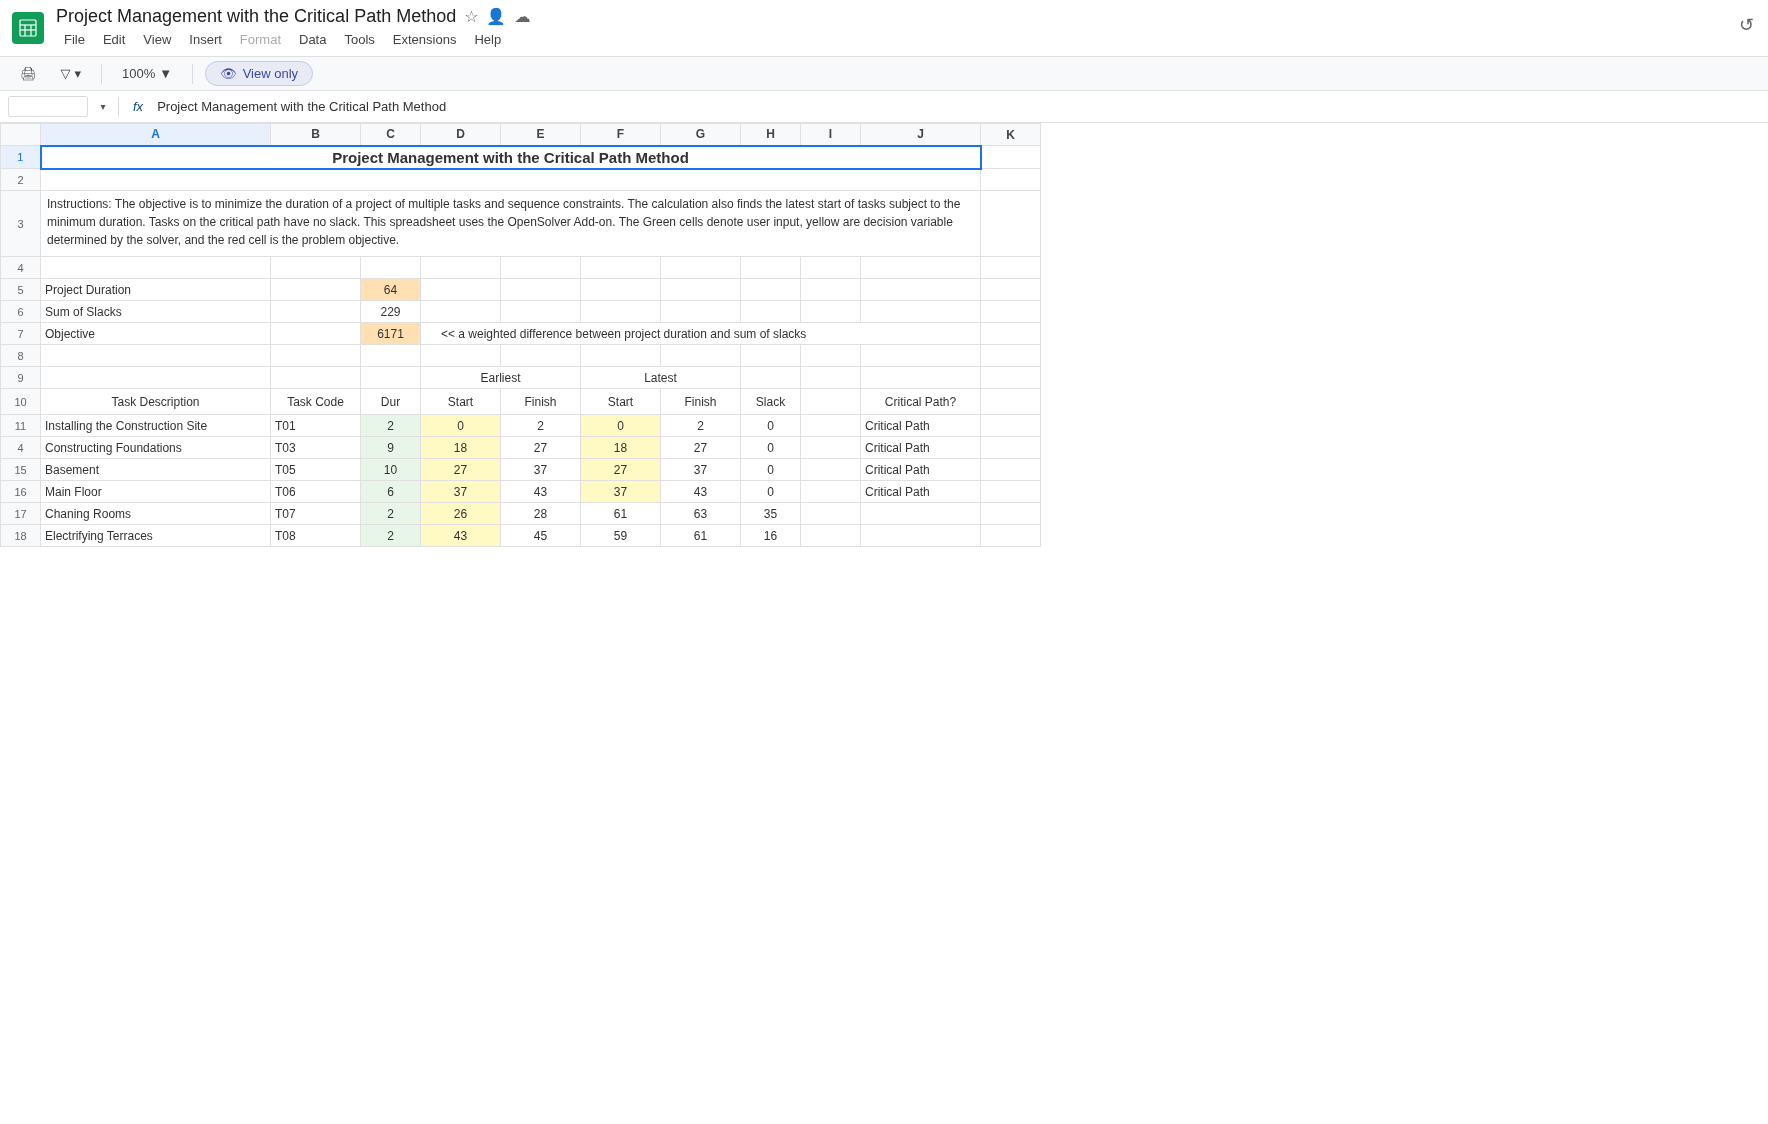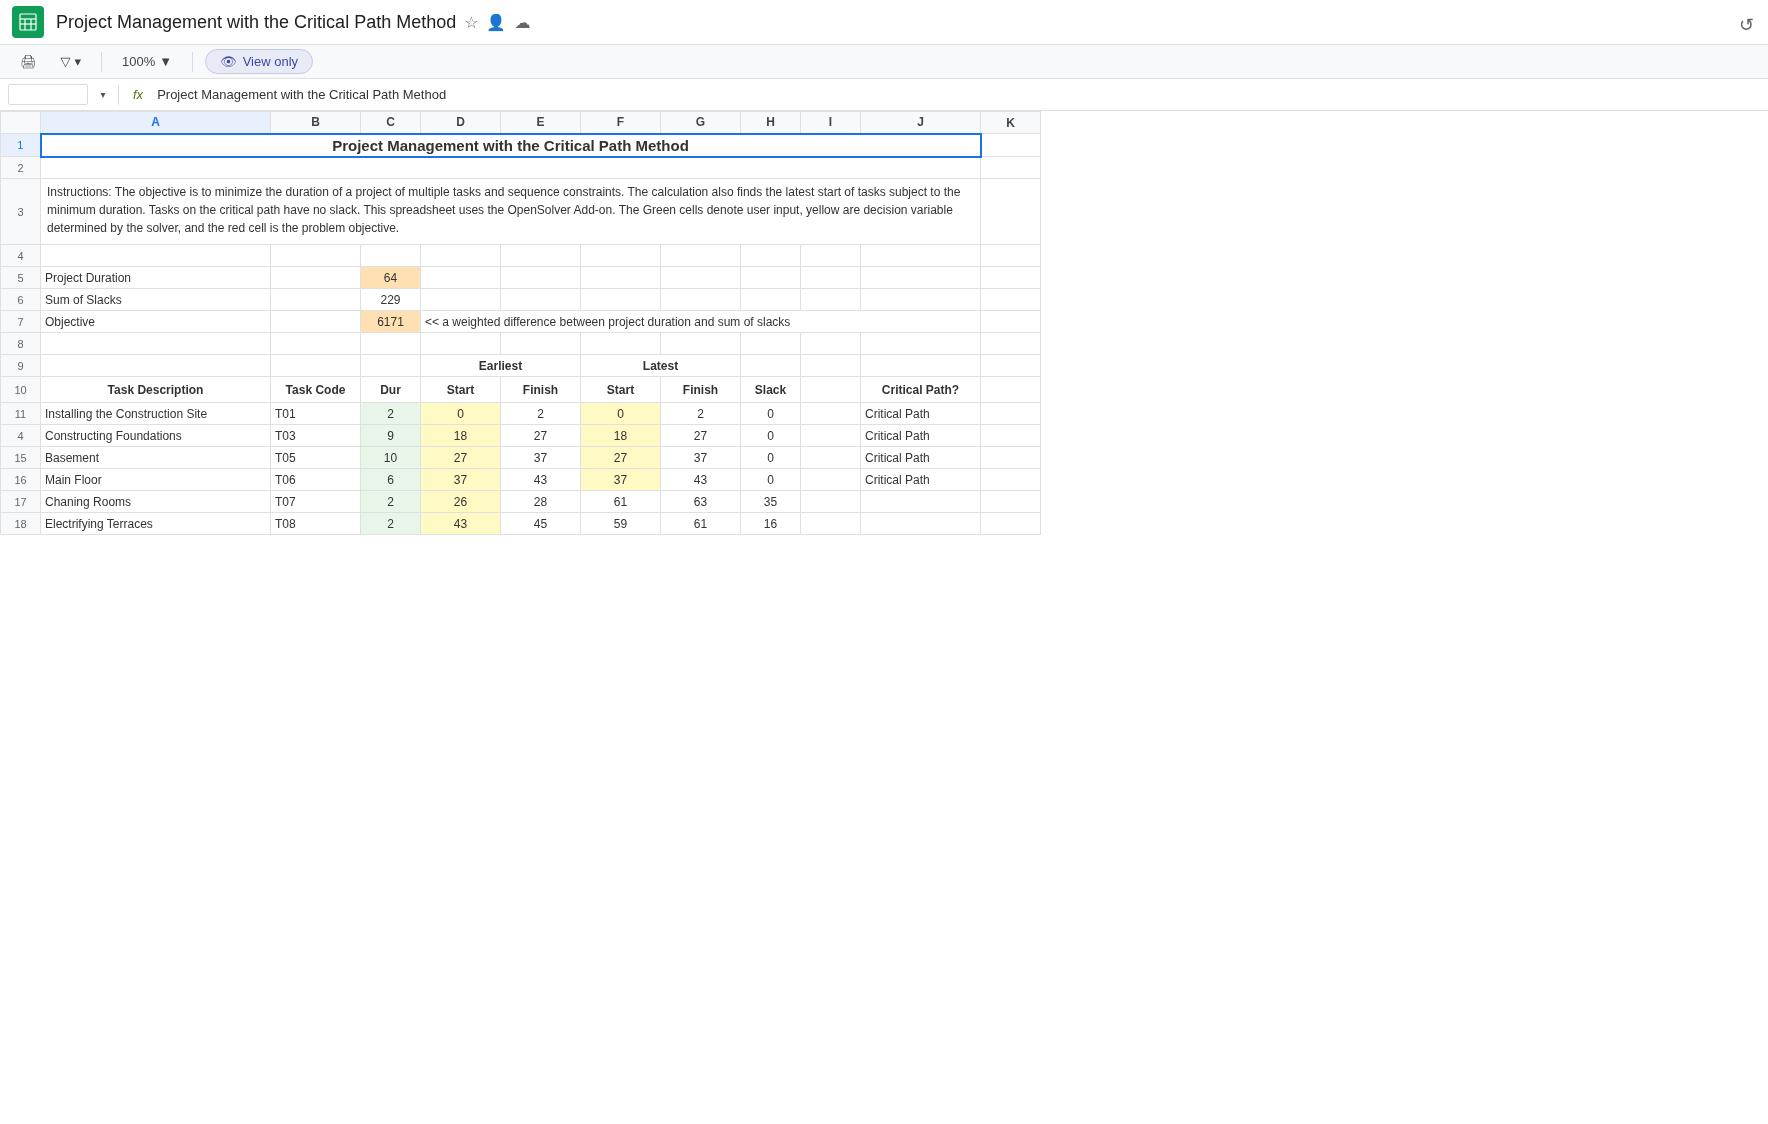--- a/index.html
+++ b/index.html
@@ -94,21 +94,21 @@
       text-align: center;
     }
     #dropdown-arrow {
       width: 14px; height: 14px;
       display: flex; align-items: center; justify-content: center;
       cursor: pointer;
       color: #555;
       font-size: 10px;
     }
     #formula-sep { width: 1px; height: 20px; background: #dadce0; }
-    #fx-label { color: #4d7c0f; font-style: italic; font-size: 13px; padding: 0 6px; }
+    #fx-label { color: #0c4a6e; font-style: italic; font-size: 13px; padding: 0 6px; }
     #formula-content { font-size: 13px; color: #333; flex: 1; }
 
     
     #spreadsheet {
       overflow: auto;
       height: calc(100vh - 130px);
     }
     table {
       border-collapse: collapse;
       table-layout: fixed;
@@ -165,21 +165,21 @@
       border: 2px solid #1a73e8;
     }
     .instructions-cell {
       white-space: normal;
       font-size: 12px;
       line-height: 1.5;
       vertical-align: top;
       padding: 4px 6px;
     }
     .center { text-align: center; }
-    .bold { font-weight: bold; }
+    .bold { font-weight: normal; }
 
     
     .bg-yellow { background-color: #fff9c4; }
     .bg-orange { background-color: #ffe0b2; }
     .bg-green-light { background-color: #e8f5e9; }
 
     
     tr { height: 22px; }
     .row-tall { height: 66px; }
     .row-header { height: 26px; }
@@ -214,20 +214,31 @@
   </div>
   <div id="title-area">
     <div id="doc-title">
       <span>Project Management with the Critical Path Method</span>
       <div id="doc-title-icons">
         <span style="color:#666; font-size:16px; cursor:pointer;">☆</span>
         <span style="color:#666; font-size:16px; cursor:pointer;">👤</span>
         <span style="color:#666; font-size:16px; cursor:pointer;">☁</span>
       </div>
     </div>
+    <div id="menu-bar">
+      <span class="menu-item">File</span>
+      <span class="menu-item">Edit</span>
+      <span class="menu-item">View</span>
+      <span class="menu-item">Insert</span>
+      <span class="menu-item grayed">Format</span>
+      <span class="menu-item">Data</span>
+      <span class="menu-item">Tools</span>
+      <span class="menu-item">Extensions</span>
+      <span class="menu-item">Help</span>
+    </div>
   </div>
   <div id="history-icon" style="position:absolute; top:14px; right:14px; font-size:18px; color:#666; cursor:pointer;">↺</div>
 </div>
 
 <div id="toolbar">
   <div class="toolbar-btn">
     <span>🖨</span>
   </div>
   <div class="toolbar-btn">
     <span>▽</span>
@@ -349,21 +360,21 @@
         <td></td>
         <td></td>
         <td></td>
       </tr>
 
       <tr>
         <td class="row-num">7</td>
         <td>Objective</td>
         <td></td>
         <td class="center bg-orange">6171</td>
-        <td colspan="7" style="font-size:12px; color:#333; padding-left:4px;">&lt;&lt; a weighted difference between project duration and sum of slacks</td>
+        <td colspan="7" style="font-size:12px; color:#333; padding-left:20px;">&lt;&lt; a weighted difference between project duration and sum of slacks</td>
         <td></td>
       </tr>
 
       <tr>
         <td class="row-num">8</td>
         <td></td>
         <td></td>
         <td></td>
         <td></td>
         <td></td>

